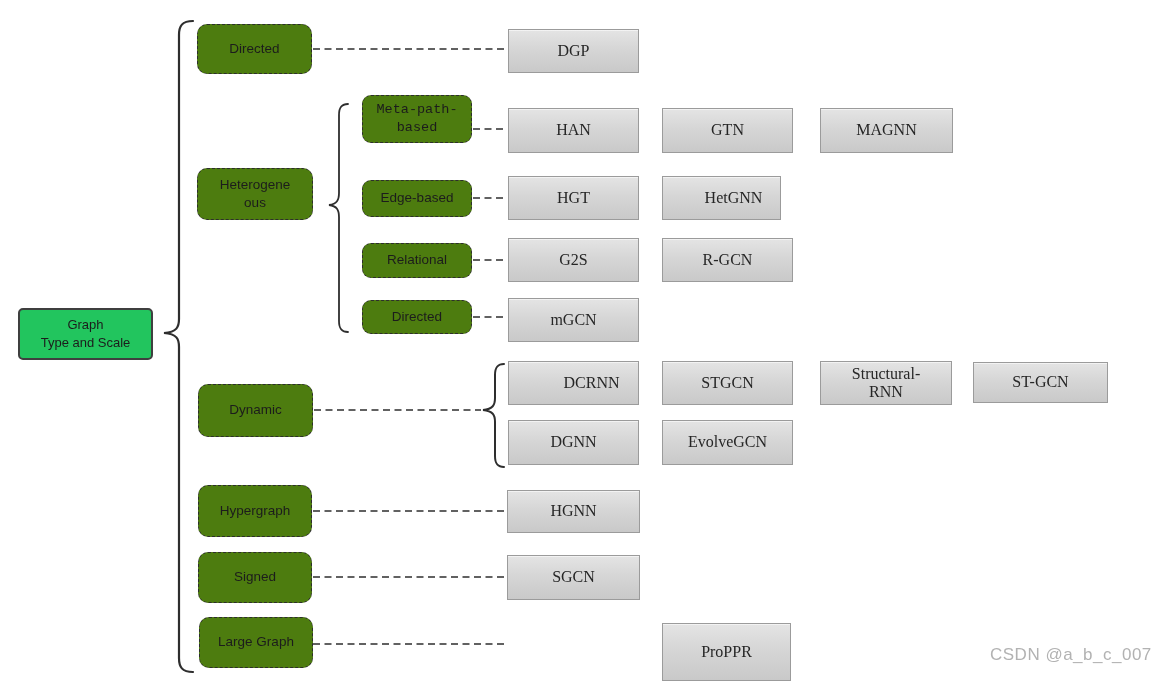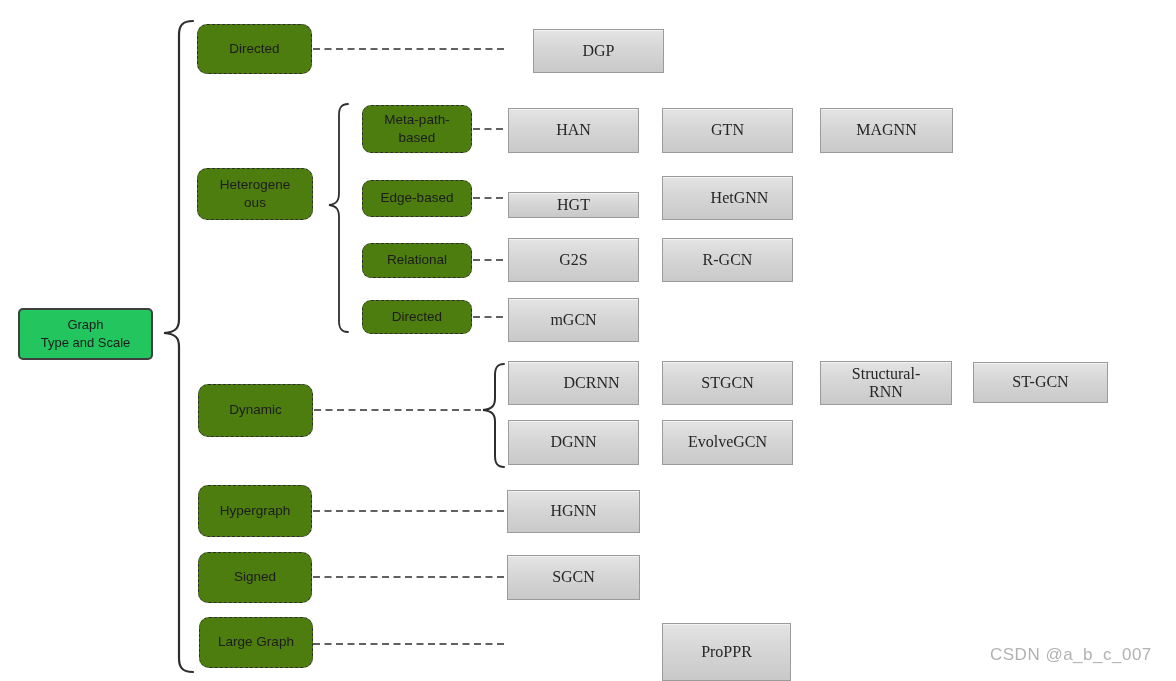--- a/index.html
+++ b/index.html
@@ -66,34 +66,34 @@
 Type and Scale</div>
 
   <div class="node cat" style="left:197px;top:24px;width:115px;height:50px;">Directed</div>
   <div class="node cat" style="left:197px;top:168px;width:116px;height:52px;">Heterogene
 ous</div>
   <div class="node cat" style="left:198px;top:384px;width:115px;height:53px;">Dynamic</div>
   <div class="node cat" style="left:198px;top:485px;width:114px;height:52px;">Hypergraph</div>
   <div class="node cat" style="left:198px;top:552px;width:114px;height:51px;text-align:right;">Signed</div>
   <div class="node cat" style="left:199px;top:617px;width:114px;height:51px;">Large Graph</div>
 
-  <div class="node cat sub" style="left:362px;top:105px;width:110px;height:48px;">Meta-path-
+  <div class="node cat sub" style="left:362px;top:95px;width:110px;height:48px;font-family:Liberation Mono, monospace;">Meta-path-
 based</div>
   <div class="node cat sub" style="left:362px;top:180px;width:110px;height:37px;">Edge-based</div>
   <div class="node cat sub" style="left:362px;top:243px;width:110px;height:35px;">Relational</div>
   <div class="node cat sub" style="left:362px;top:300px;width:110px;height:34px;">Directed</div>
 
-  <div class="node model" style="left:508px;top:29px;width:131px;height:44px;margin-left:25px;">DGP</div>
+  <div class="node model" style="left:508px;top:29px;width:131px;height:44px;">DGP</div>
 
   <div class="node model" style="left:508px;top:108px;width:131px;height:45px;">HAN</div>
   <div class="node model" style="left:662px;top:108px;width:131px;height:45px;">GTN</div>
   <div class="node model" style="left:820px;top:108px;width:133px;height:45px;">MAGNN</div>
 
-  <div class="node model" style="left:508px;top:176px;width:131px;height:26px;margin-top:16px;">HGT</div>
-  <div class="node model" style="left:662px;top:176px;width:131px;height:44px;padding-left:24px;">HetGNN</div>
+  <div class="node model" style="left:508px;top:176px;width:131px;height:44px;">HGT</div>
+  <div class="node model" style="left:662px;top:176px;width:119px;height:44px;padding-left:24px;">HetGNN</div>
 
   <div class="node model" style="left:508px;top:238px;width:131px;height:44px;">G2S</div>
   <div class="node model" style="left:662px;top:238px;width:131px;height:44px;">R-GCN</div>
 
   <div class="node model" style="left:508px;top:298px;width:131px;height:44px;">mGCN</div>
 
   <div class="node model" style="left:508px;top:361px;width:131px;height:44px;padding-left:36px;">DCRNN</div>
   <div class="node model" style="left:662px;top:361px;width:131px;height:44px;">STGCN</div>
   <div class="node model" style="left:820px;top:361px;width:132px;height:44px;">Structural-
 RNN</div>

